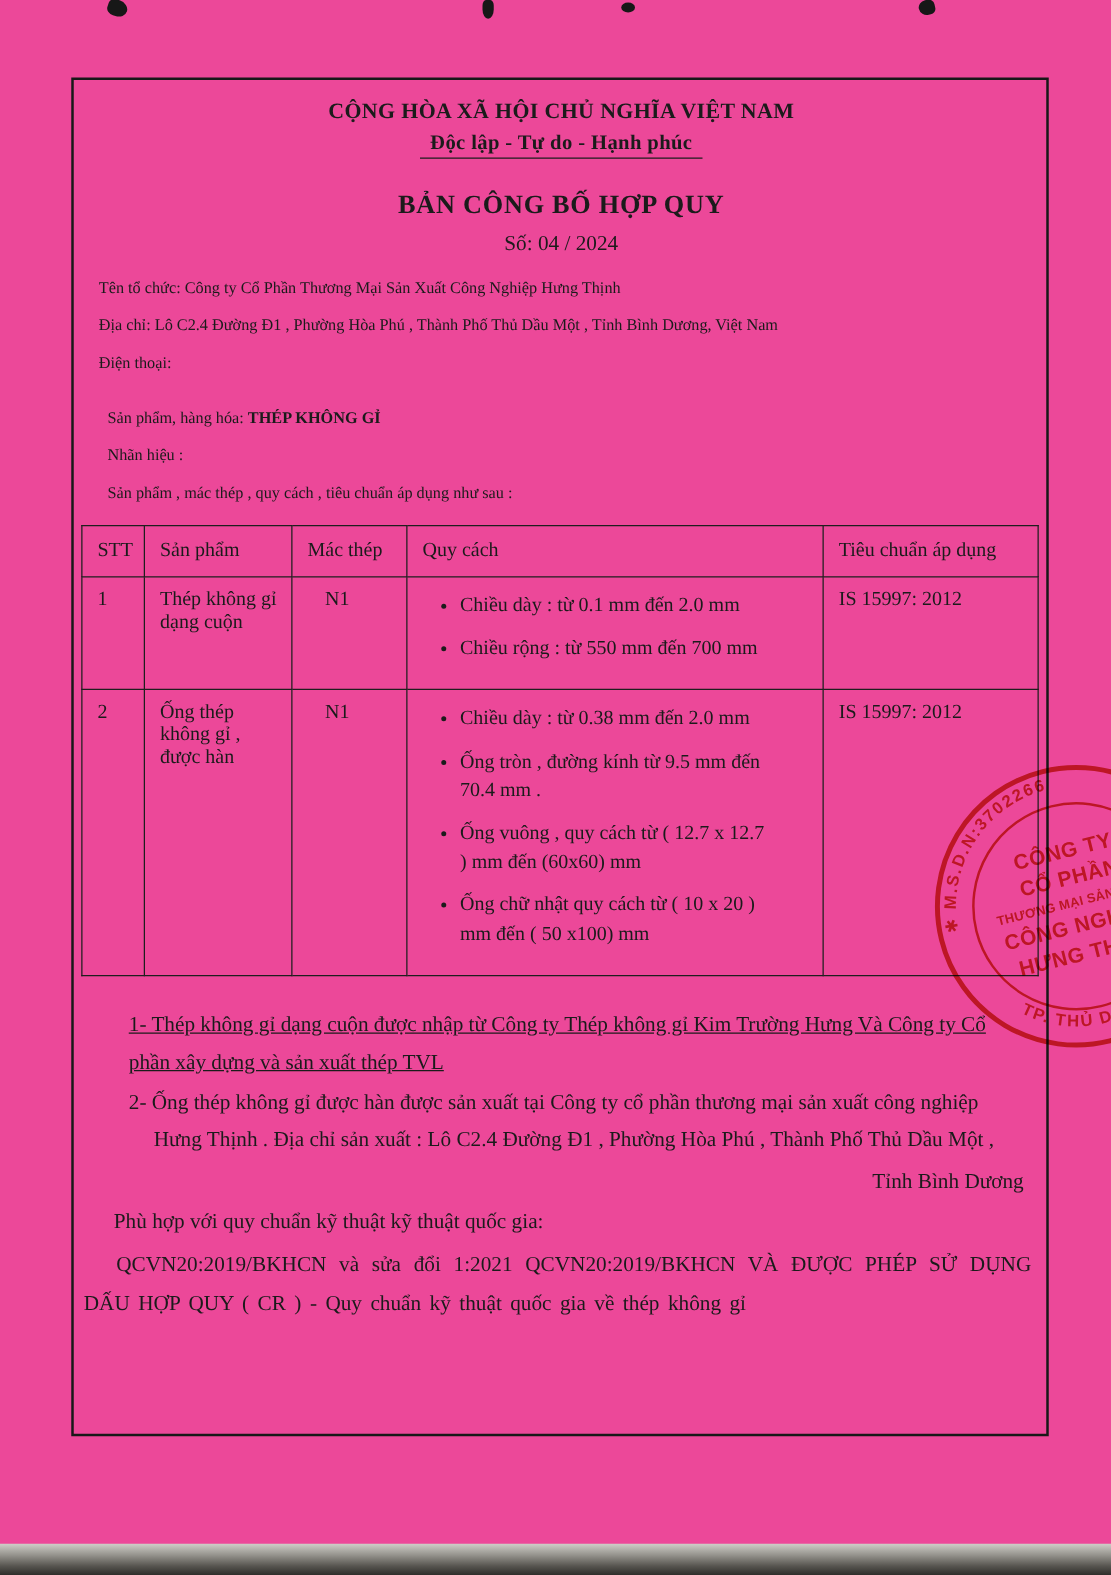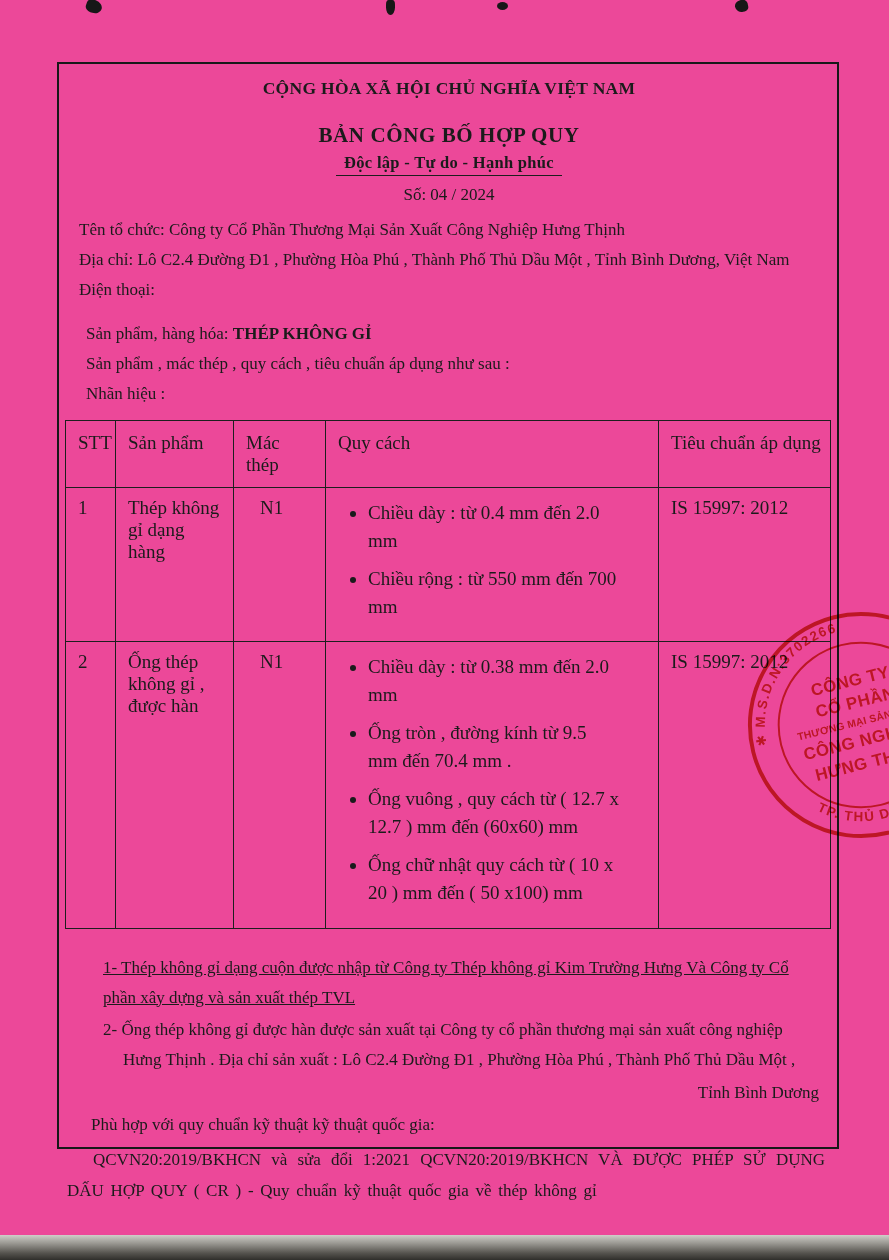--- a/index.html
+++ b/index.html
@@ -17,30 +17,30 @@
     border:2px solid #181818; padding:14px 18px 0 20px;
   }
 
   .center { text-align:center; }
   .country { font-size:17.5px; font-weight:bold; letter-spacing:.3px; }
   .motto-wrap { margin-top:5px; }
   .motto { display:inline-block; font-size:16.5px; font-weight:bold; padding:0 8px 2px; border-bottom:1.7px solid #1d1d1d; letter-spacing:.3px; }
   .doc-title { margin-top:24px; font-size:21px; font-weight:bold; letter-spacing:.6px; }
   .doc-number { margin-top:9px; font-size:17px; }
 
-  .info { margin-top:10px; font-size:17px; }
+  .info { margin-top:10px; font-size:13px; }
   .info p { line-height:30px; }
   .indent-sm { margin-left:7px; }
   .product-line { margin-top:14px; }
   .bold { font-weight:bold; }
 
   table.spec-table {
     table-layout:fixed; border-collapse:collapse;
     margin:11px 0 0 -14px; width:calc(100% + 26px);
-    font-size:19px;
+    font-size:16px;
   }
   .spec-table th, .spec-table td {
     border:1.8px solid #1e1e1e; vertical-align:top; text-align:left;
     padding:9px 8px 10px 12px; font-weight:normal;
   }
   .spec-table thead th { padding-top:11px; padding-bottom:11px; }
   .cell-center { text-align:center; }
   td.mac { padding-left:26px; }
   ul.specs { margin:2px 0 0; padding-left:30px; list-style:disc; }
   ul.specs li { margin-bottom:11px; line-height:1.45; max-width:252px; }
@@ -82,37 +82,37 @@
 
   <div class="artifact a1"></div>
   <div class="artifact a2"></div>
   <div class="artifact a3"></div>
   <div class="artifact a4"></div>
   <div class="bottom-strip"></div>
 
   <div class="frame">
 
     <p class="center country">CỘNG HÒA XÃ HỘI CHỦ NGHĨA VIỆT NAM</p>
-    <p class="center doc-title">BẢN CÔNG BỐ HỢP QUY</p>
-
     <p class="center motto-wrap">
       <span class="motto">Độc lập - Tự do - Hạnh phúc</span>
     </p>
+
+    <p class="center doc-title">BẢN CÔNG BỐ HỢP QUY</p>
     <p class="center doc-number">Số: 04 / 2024</p>
 
     <div class="info">
       <p>Tên tổ chức: Công ty Cổ Phần Thương Mại Sản Xuất Công Nghiệp Hưng Thịnh</p>
       <p>Địa chỉ: Lô C2.4 Đường Đ1 , Phường Hòa Phú , Thành Phố Thủ Dầu Một , Tỉnh Bình Dương, Việt Nam</p>
       <p>Điện thoại:</p>
       <p class="indent-sm product-line">
         <span>Sản phẩm, hàng hóa:</span>
         <span class="bold">THÉP KHÔNG GỈ</span>
       </p>
+      <p class="indent-sm">Nhãn hiệu :</p>
       <p class="indent-sm">Sản phẩm , mác thép , quy cách , tiêu chuẩn áp dụng như sau :</p>
-      <p class="indent-sm">Nhãn hiệu :</p>
     </div>
 
     <table class="spec-table">
       <colgroup>
         <col style="width:50px">
           <col style="width:118px">
           <col style="width:92px">
           <col style="width:333px">
           <col>
       </colgroup>
@@ -121,25 +121,25 @@
           <th class="cell-center">STT</th>
           <th>Sản phẩm</th>
           <th>Mác thép</th>
           <th>Quy cách</th>
           <th>Tiêu chuẩn áp dụng</th>
         </tr>
       </thead>
       <tbody>
         <tr>
           <td class="cell-center">1</td>
-          <td>Thép không gỉ dạng hàng</td>
+          <td>Thép không gỉ dạng cuộn</td>
           <td class="mac">N1</td>
           <td>
             <ul class="specs">
-              <li>Chiều dày : từ 0.4 mm đến 2.0 mm</li>
+              <li>Chiều dày : từ 0.1 mm đến 2.0 mm</li>
               <li>Chiều rộng : từ 550 mm đến 700 mm</li>
             </ul>
           </td>
           <td>IS 15997: 2012</td>
         </tr>
         <tr>
           <td class="cell-center">2</td>
           <td>Ống thép không gỉ , được hàn</td>
           <td class="mac">N1</td>
           <td>

